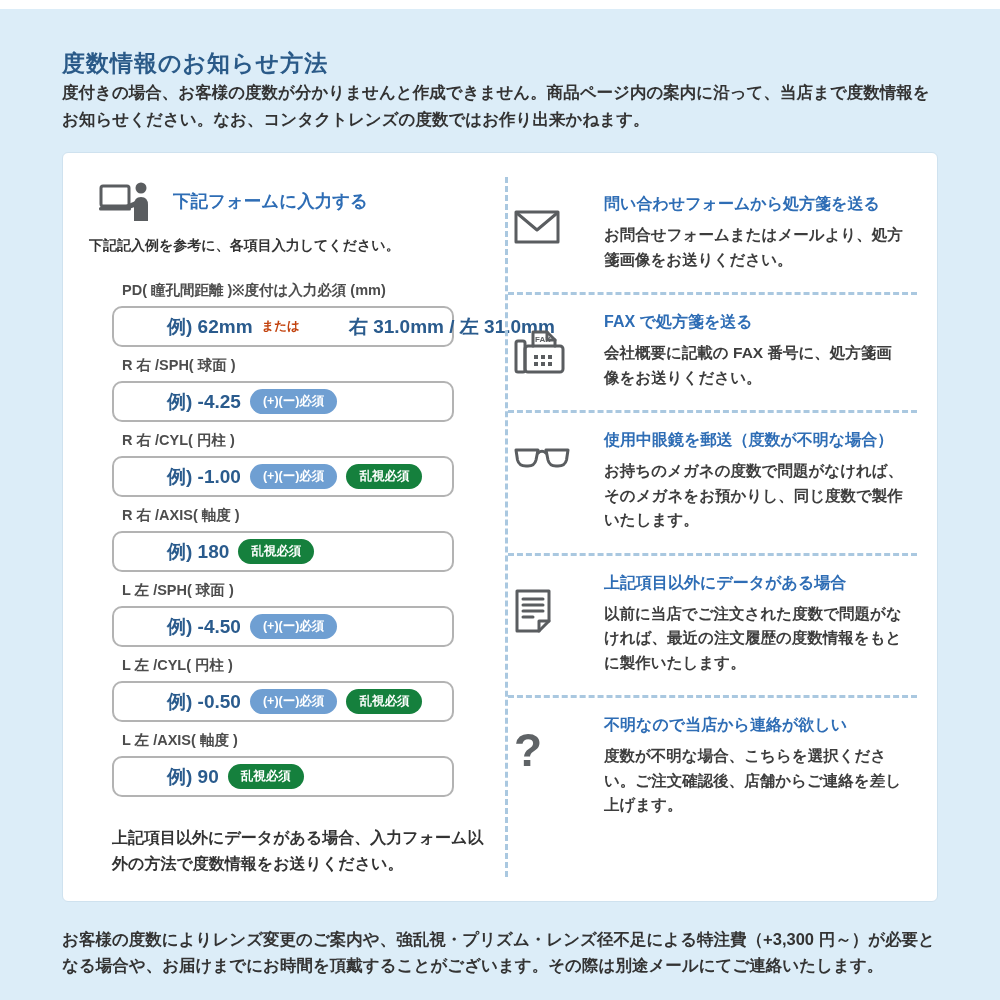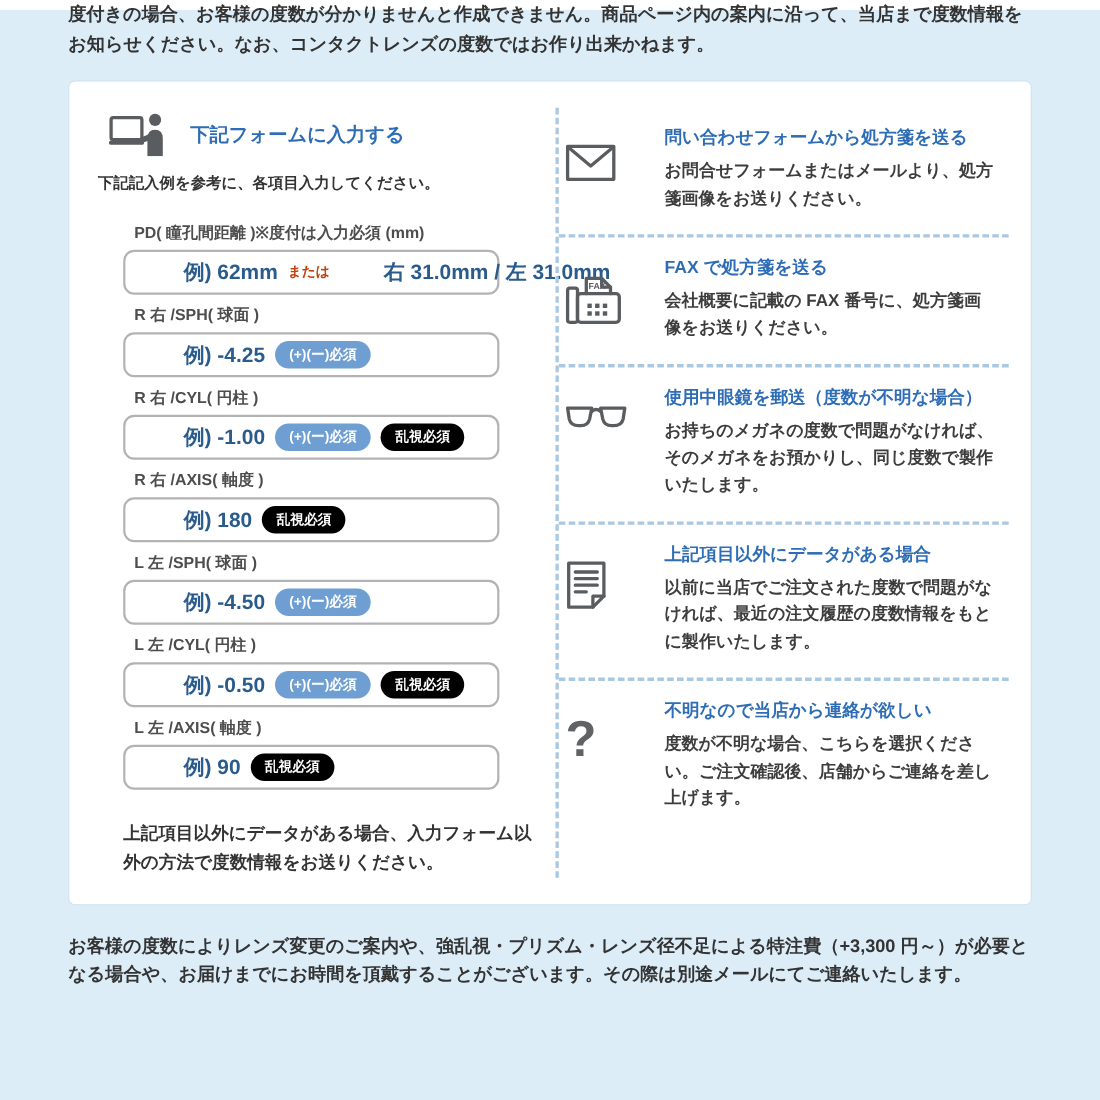--- a/index.html
+++ b/index.html
@@ -39,21 +39,21 @@
     border:2px solid #b3b3b3; border-radius:10px; background:#fff;
     display:flex; align-items:center; gap:9px; padding:0 13px;
   }
   .ex { color:#2a5b8d; font-weight:bold; font-size:19px; white-space:nowrap;margin-left:40px; }
   .ex-sm { color:#c2410c; font-weight:bold; font-size:12.5px; white-space:nowrap; }
   .badge {
     color:#fff; font-weight:bold; font-size:12.5px;
     border-radius:999px; padding:4px 13px; white-space:nowrap;
   }
   .badge-blue { background:#6f9fd2; }
-  .badge-orange { background:#000000; }
+  .badge-orange { background:#15803d; }
   .form-note {
     margin:28px 0 0 23px;
     font-size:16px; font-weight:bold; color:#333; line-height:1.6;
   }
   .col-right { flex:1; border-left:3px dashed #aac8e0; }
   .method { display:flex; padding:17px 0 20px 6px; }
   .method + .method { border-top:3px dashed #aac8e0; }
   .m-icon { width:90px; display:flex; justify-content:flex-start; align-items:flex-start; padding-top:16px; flex-shrink:0; }
   .m-title { color:#2e6db5; font-weight:bold; font-size:16px; margin-bottom:8px; }
   .m-body { font-size:15.5px; font-weight:bold; color:#3d3d3d; line-height:1.58; width:302px; }
@@ -63,20 +63,21 @@
     font-size:16.5px; font-weight:bold; color:#333; line-height:1.62;
   }
   svg .stk { fill:none; stroke:#5a5d60; stroke-width:3; stroke-linejoin:round; stroke-linecap:round; }
   svg .fil { fill:#5a5d60; }
 </style>
 </head>
 <body>
 
 <div class="page">
 
+  <div class="page-title">度数情報のお知らせ方法</div>
   <div class="intro">度付きの場合、お客様の度数が分かりませんと作成できません。商品ページ内の案内に沿って、当店まで度数情報をお知らせください。なお、コンタクトレンズの度数ではお作り出来かねます。</div>
 
   <div class="panel">
 
     <div class="col-left">
       <div class="col-head">
         <span class="icon-pc">
           <svg viewBox="0 0 54 40" width="54" height="40">
             <rect class="stk" x="2" y="5" width="28" height="20" rx="2"></rect>
             <rect class="fil" x="0" y="26" width="32" height="3.5" rx="1.5"></rect>

